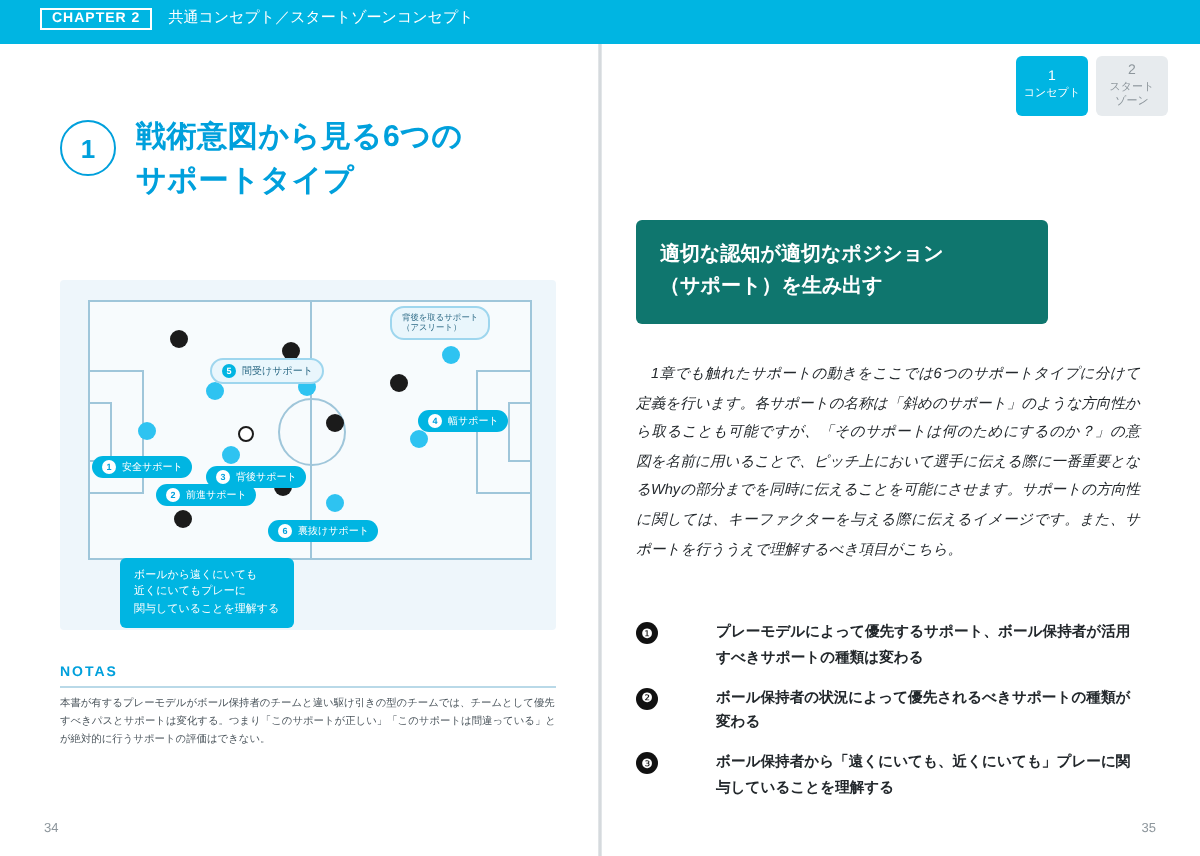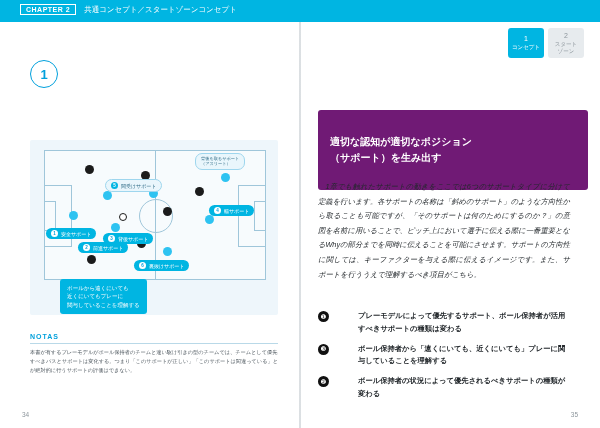--- a/index.html
+++ b/index.html
@@ -1,21 +1,21 @@
 <!DOCTYPE html>
 <html><head>
 <meta charset="utf-8">
 <style>
   html,body{margin:0;padding:0;}
   body{width:600px;height:428px;background:#d9dde0;font-family:"Liberation Sans",sans-serif;}
   .page{position:relative;width:600px;height:428px;background:#ffffff;overflow:hidden;}
   .spine{position:absolute;left:299px;top:0;width:2px;height:428px;background:linear-gradient(to right,#e8ebed,#cfd4d8,#e8ebed);}
   
   .topbar{position:absolute;left:0;top:0;width:600px;height:22px;background:#00b5e2;}
-  .topbar .chapter{position:absolute;left:20px;top:4px;display:flex;align-items:center;gap:8px;}
+  .topbar .chapter{position:absolute;left:20px;top:4px;display:flex;gap:8px;}
   .chapter-tag{font-size:7px;font-weight:bold;color:#ffffff;border:1px solid #ffffff;padding:1px 5px;letter-spacing:.5px;}
   .chapter-title{font-size:7.5px;color:#ffffff;}
   
   .tabs{position:absolute;right:16px;top:28px;display:flex;gap:4px;}
   .tab{width:36px;height:30px;border-radius:3px;display:flex;flex-direction:column;align-items:center;justify-content:center;gap:2px;}
   .tab .num{font-size:7px;}
   .tab .lbl{font-size:5.5px;line-height:1.25;text-align:center;}
   .tab.active{background:#00b5e2;color:#ffffff;}
   .tab.inactive{background:#e7ebee;color:#8d969c;}
   
@@ -38,21 +38,21 @@
   .cap{position:absolute;background:#00b5e2;color:#fff;font-size:5px;border-radius:7px;padding:2px 5px;display:flex;align-items:center;gap:3px;white-space:nowrap;}
   .cap .cnum{width:7px;height:7px;border-radius:50%;background:#ffffff;color:#00a0dc;font-size:4.5px;display:flex;align-items:center;justify-content:center;font-weight:bold;}
   .cap.light{background:#e9f6fc;color:#2e6b86;border:1px solid #9ed6ee;}
   .cap.light .cnum{background:#00b5e2;color:#fff;}
   .callout{position:absolute;background:#00b5e2;color:#fff;font-size:5.5px;line-height:1.5;border-radius:3px;padding:5px 7px;}
   .notes{position:absolute;left:30px;top:333px;width:248px;}
   .notes-h{font-size:7px;font-weight:bold;color:#00a0dc;letter-spacing:1px;}
   .notes-line{width:248px;height:1px;background:#b9d9e8;margin:3px 0 4px;}
   .notes-b{font-size:5.2px;line-height:1.7;color:#4b555c;}
   
-  .rbox{position:absolute;left:318px;top:110px;width:270px;background:#701a75;border-radius:3px;padding:24px 12px;box-sizing:border-box;}
+  .rbox{position:absolute;left:318px;top:110px;width:206px;background:#0f766e;border-radius:3px;padding:10px 12px;box-sizing:border-box;}
   .rbox p{margin:0;color:#fff;font-size:10px;font-weight:bold;line-height:1.6;}
   .rtext{position:absolute;left:318px;top:180px;width:252px;font-size:7.3px;line-height:2.0;color:#23282c;text-align:justify;font-style:italic;}
   .rlist{position:absolute;left:318px;top:310px;width:252px;}
   .rli{display:flex;gap:5px;margin-bottom:7px;}
   .rli .bullet{flex:0 0 auto;width:11px;height:11px;border-radius:50%;background:#111;color:#fff;font-size:6.5px;display:flex;align-items:center;justify-content:center;margin-top:1px;}
   .rli .txt{font-size:7.3px;line-height:1.75;color:#23282c;font-weight:bold;margin-left:24px;}
   .pg{position:absolute;bottom:10px;font-size:6.5px;color:#8d969c;}
   .pg.l{left:22px;} .pg.r{right:22px;}
 </style>
 </head>
@@ -75,20 +75,22 @@
     </div>
     <div class="tab inactive">
       <span class="num">2</span>
       <span class="lbl" style="white-space:pre-line">スタート
 ゾーン</span>
     </div>
   </div>
 
   <div class="title-wrap">
     <div class="big-num">1</div>
+    <div class="big-title" style="white-space:pre-line">戦術意図から見る6つの
+サポートタイプ</div>
   </div>
 
   <div class="fig">
     <div class="pitch">
       <div class="halfline"></div>
       <div class="circle"></div>
       <div class="boxL"></div>
       <div class="boxR"></div>
       <div class="gboxL"></div>
       <div class="gboxR"></div>
@@ -155,24 +157,24 @@
   </div>
 
   <div class="rtext">　1章でも触れたサポートの動きをここでは6つのサポートタイプに分けて定義を行います。各サポートの名称は「斜めのサポート」のような方向性から取ることも可能ですが、「そのサポートは何のためにするのか？」の意図を名前に用いることで、ピッチ上において選手に伝える際に一番重要となるWhyの部分までを同時に伝えることを可能にさせます。サポートの方向性に関しては、キーファクターを与える際に伝えるイメージです。また、サポートを行ううえで理解するべき項目がこちら。</div>
 
   <div class="rlist">
     <div class="rli">
       <span class="bullet">❶</span>
       <span class="txt">プレーモデルによって優先するサポート、ボール保持者が活用すべきサポートの種類は変わる</span>
     </div>
     <div class="rli">
+      <span class="bullet">❷</span>
+      <span class="txt">ボール保持者の状況によって優先されるべきサポートの種類が変わる</span>
+    </div>
+    <div class="rli">
       <span class="bullet">❸</span>
       <span class="txt">ボール保持者から「遠くにいても、近くにいても」プレーに関与していることを理解する</span>
-    </div>
-    <div class="rli">
-      <span class="bullet">❷</span>
-      <span class="txt">ボール保持者の状況によって優先されるべきサポートの種類が変わる</span>
     </div>
   </div>
 
   <div class="pg l">34</div>
   <div class="pg r">35</div>
 </div>
 
 </body></html>

